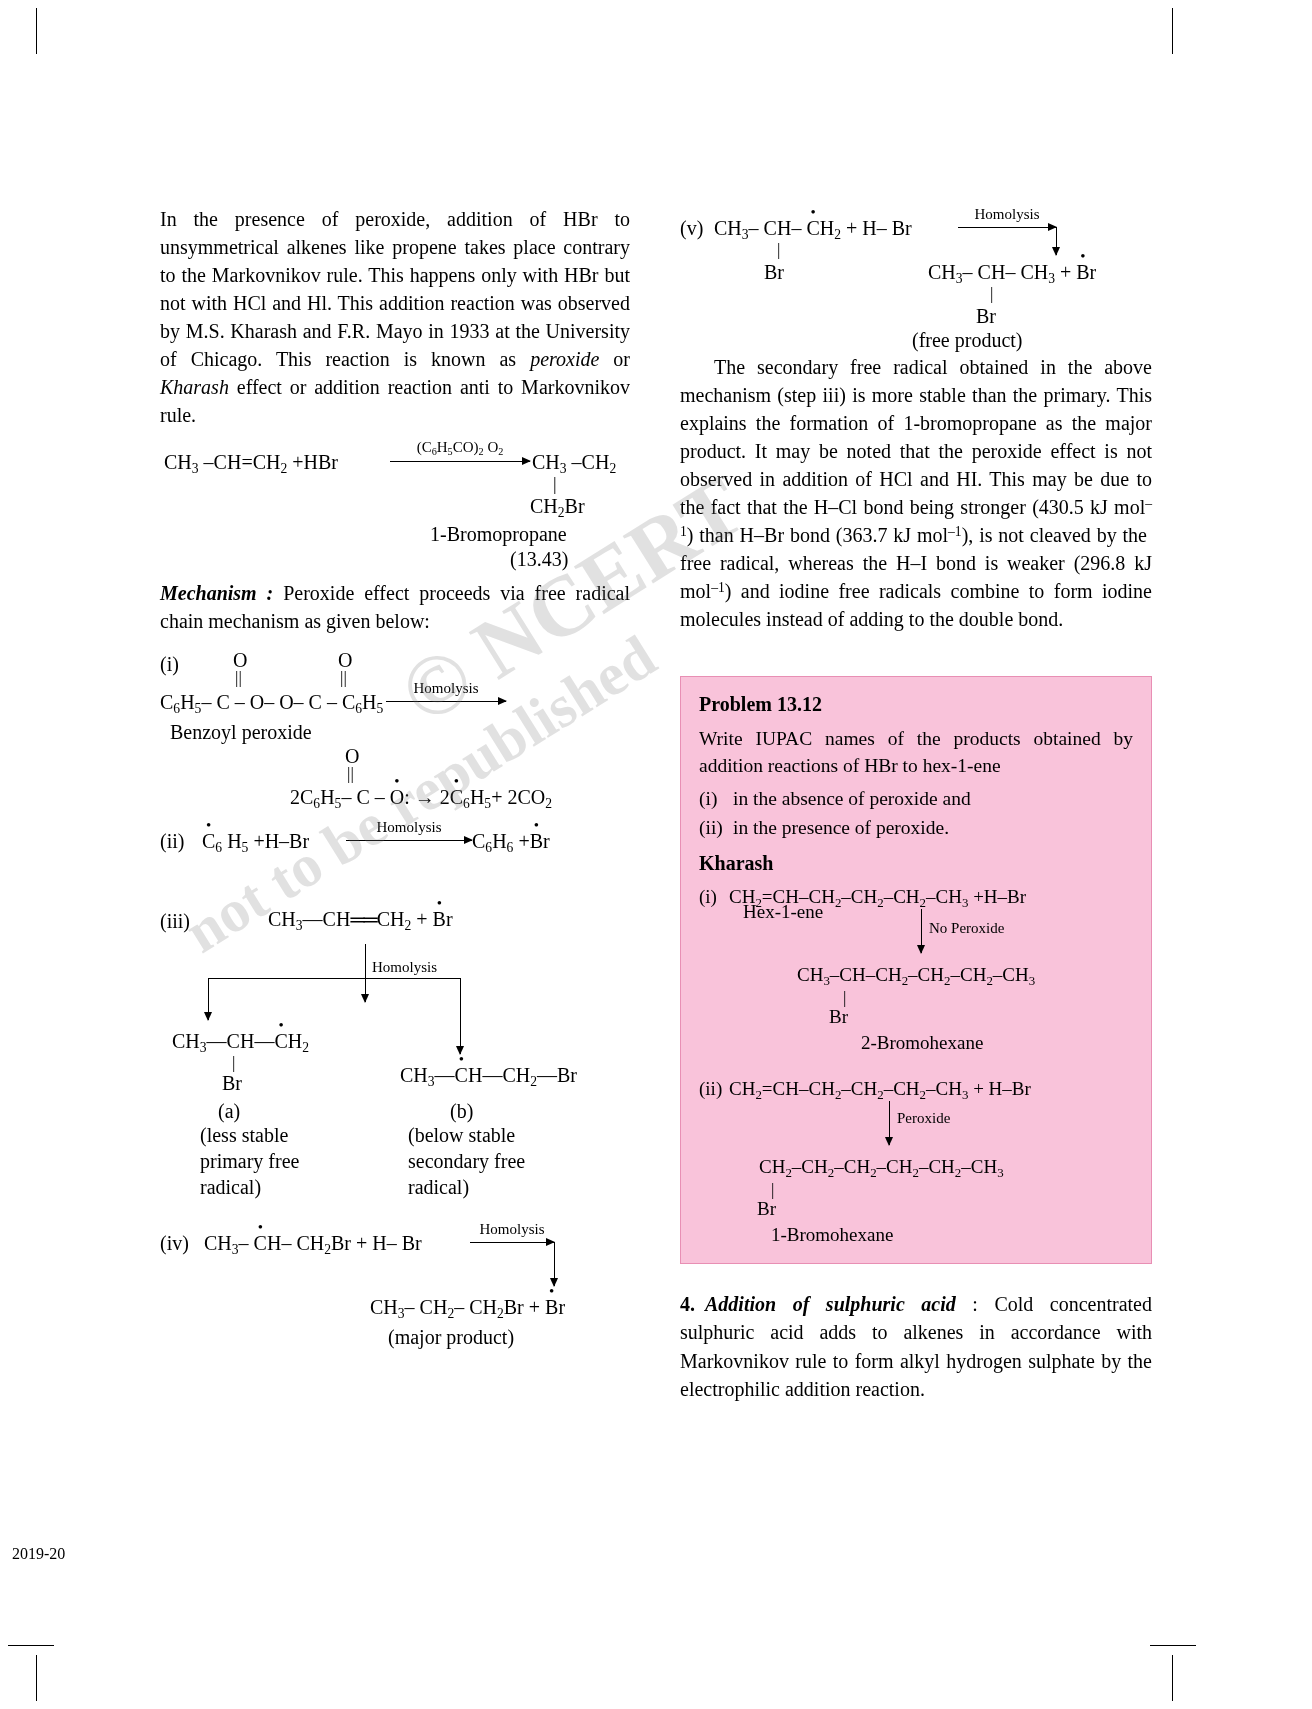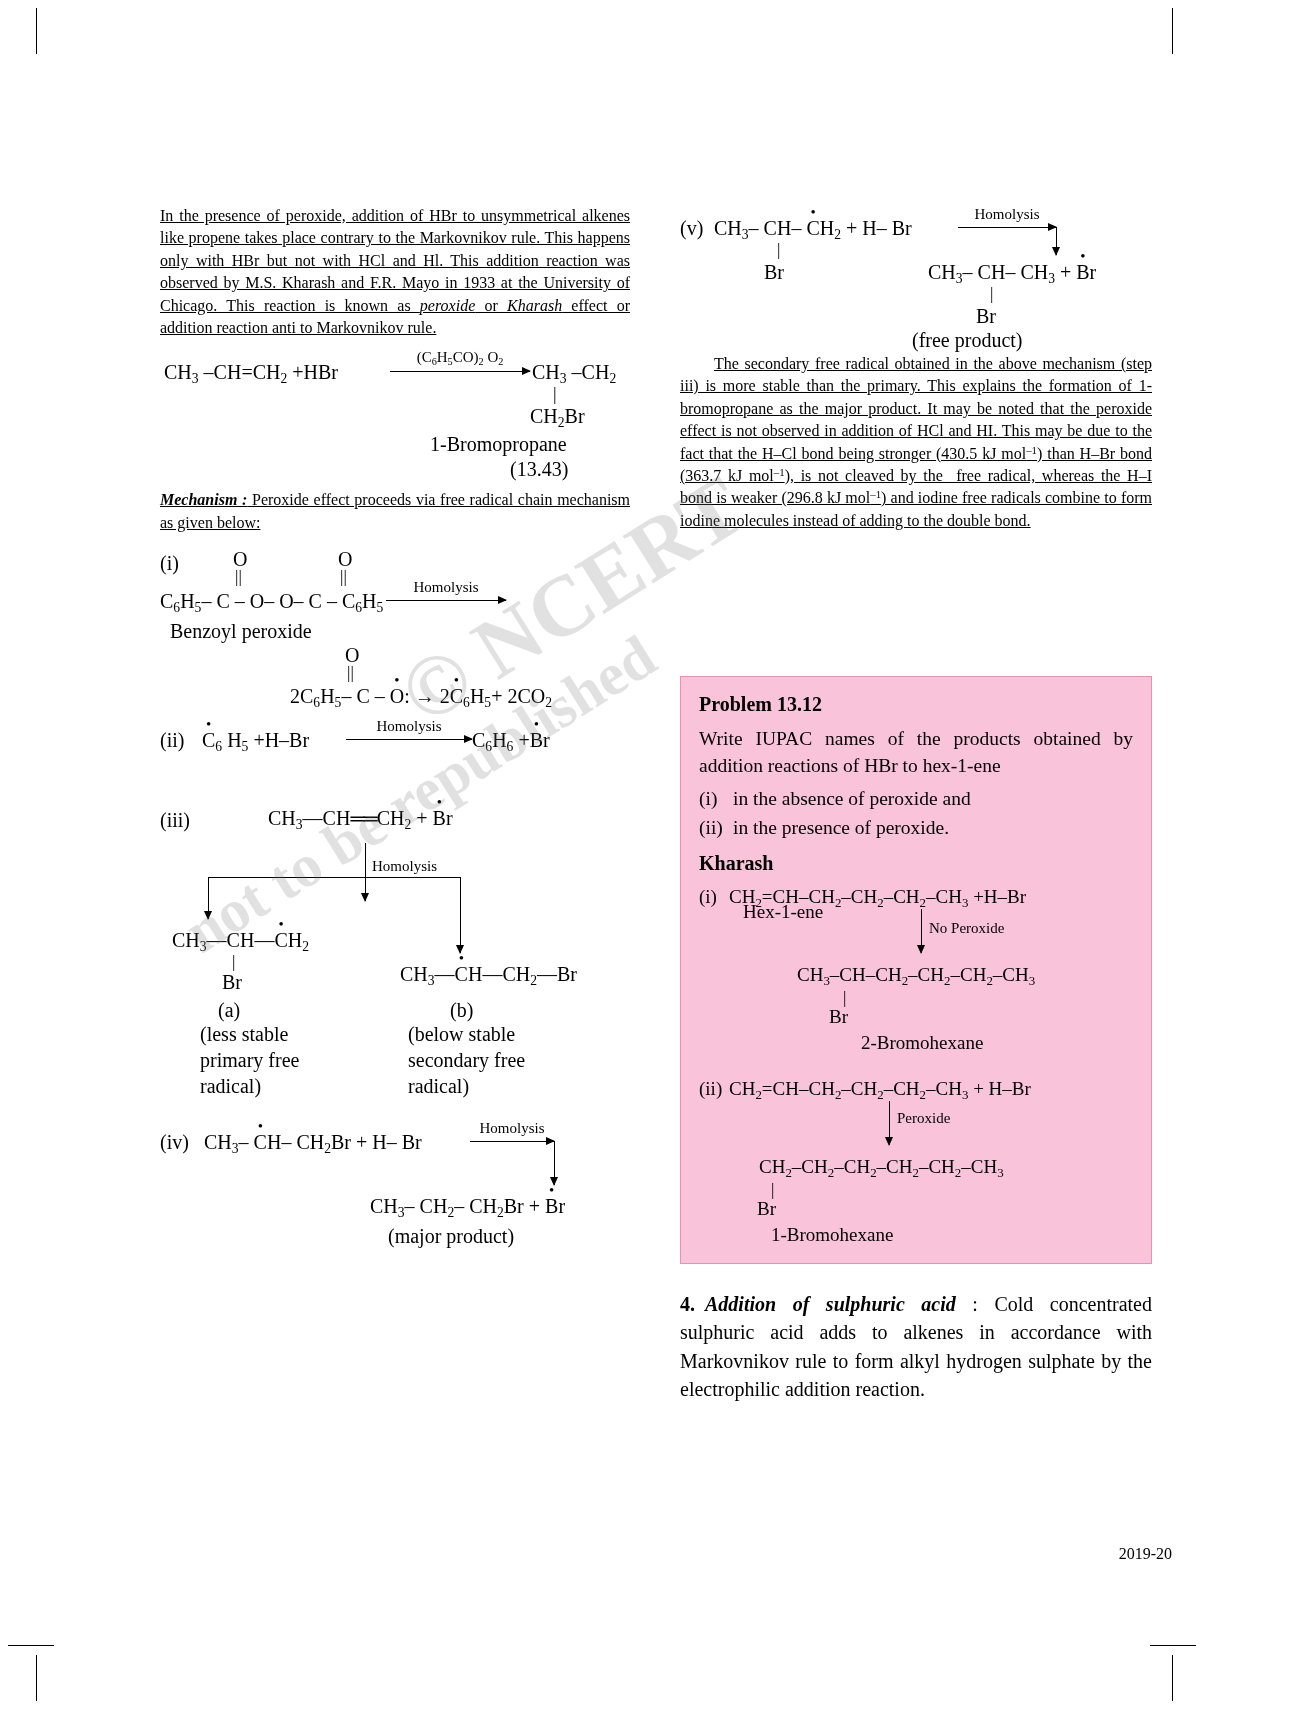--- a/index.html
+++ b/index.html
@@ -35,34 +35,34 @@
   }
   .wm1{font-size:86px;left:260px;top:120px;transform:rotate(-32deg);}
   .wm2{font-size:60px;left:30px;top:330px;transform:rotate(-32deg);}
 
   .header{
     position:absolute;left:160px;top:160px;width:992px;
     display:flex;justify-content:space-between;align-items:baseline;
     font-size:19px;letter-spacing:.5px;
   }
   .footer{
-    position:absolute;left:0;top:1545px;width:1172px;text-align:right;
+    position:absolute;left:12px;top:1545px;width:1172px;text-align:left;
     font-size:16px;
   }
 
   .col-left{position:absolute;left:160px;top:205px;width:470px;}
   .col-right{position:absolute;left:680px;top:205px;width:472px;}
 
   h2.sechead{
     color:#00a0c6;font-style:italic;font-weight:bold;
     font-size:20.5px;line-height:1.32;margin:0 0 6px 0;
     text-align:justify;
   }
   p.body{
-    font-size:16px;line-height:1.40;margin:0 0 10px 0;text-align:justify;text-decoration:underline;
+    font-size:20px;line-height:1.40;margin:0 0 10px 0;text-align:justify;
   }
   .it{font-style:italic;}
   .bi{font-style:italic;font-weight:bold;}
   .bold{font-weight:bold;}
 
   .eq{font-size:20px;line-height:1.5;}
 
   sub{font-size:.68em;vertical-align:-0.28em;}
   sup{font-size:.68em;vertical-align:0.45em;}
   .vsmall{font-size:15px;}

